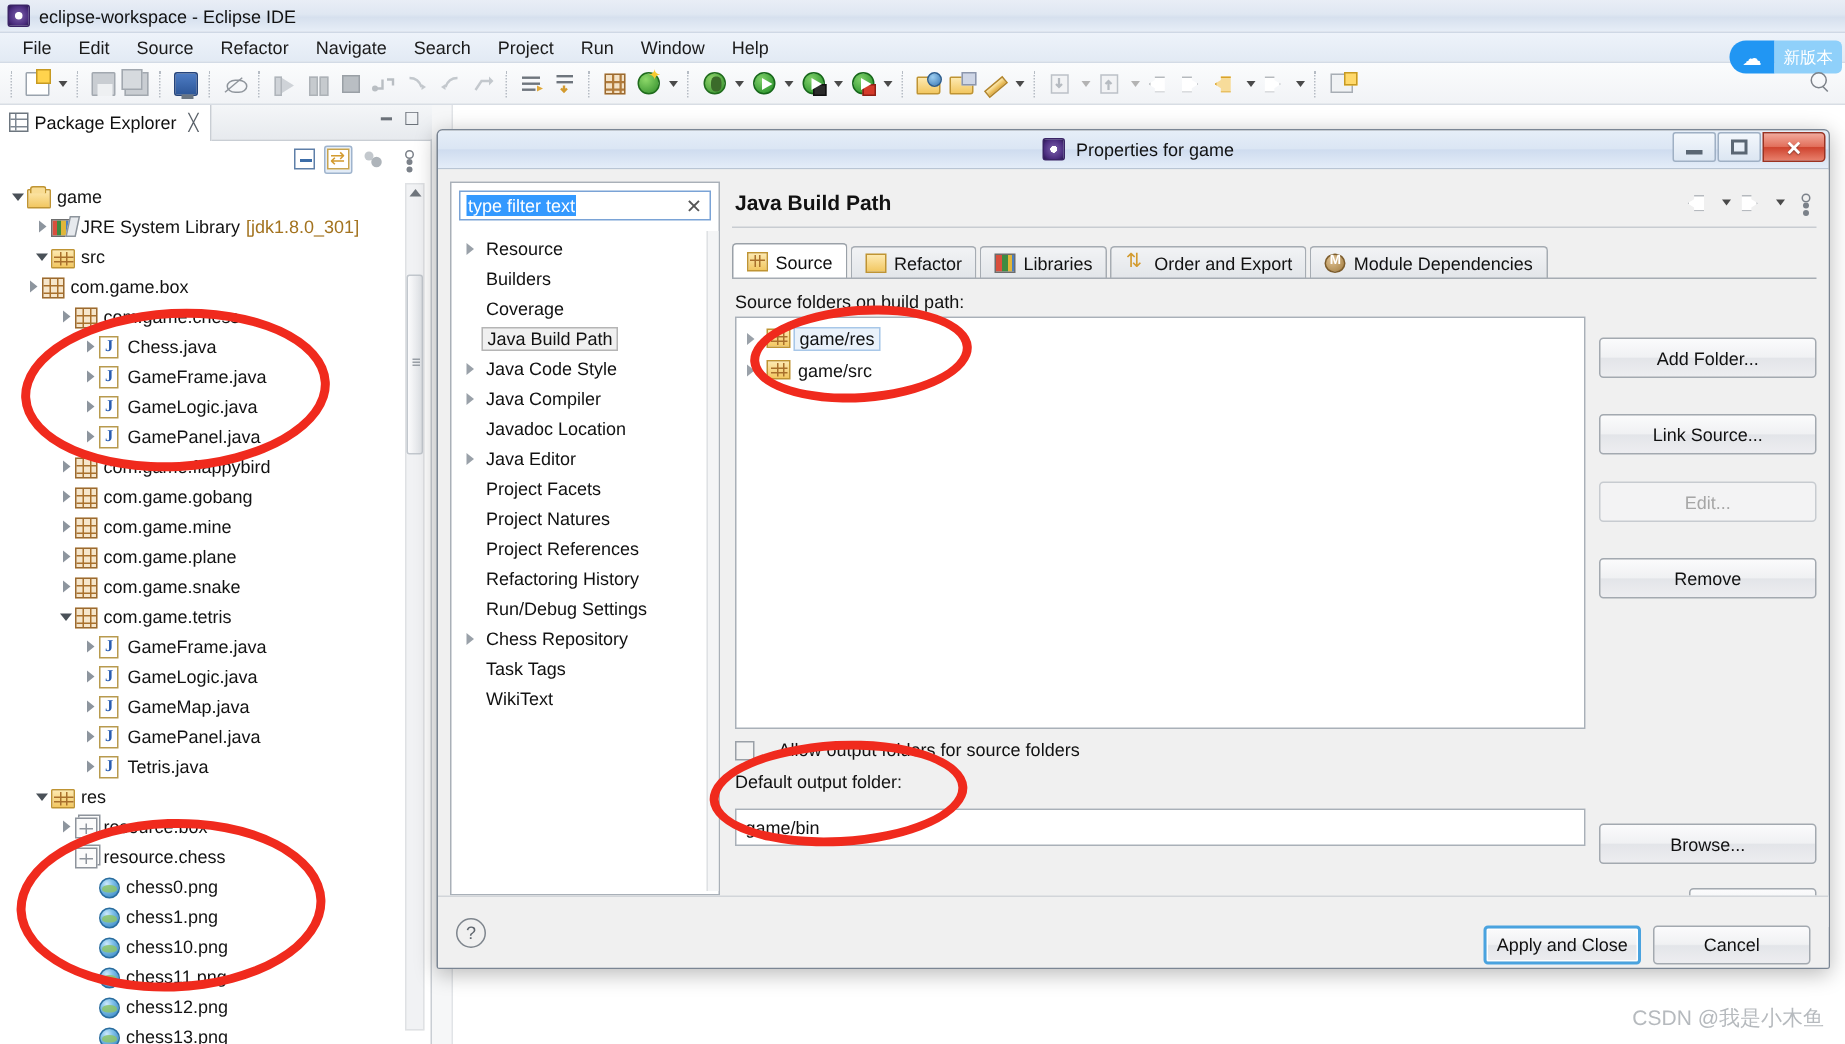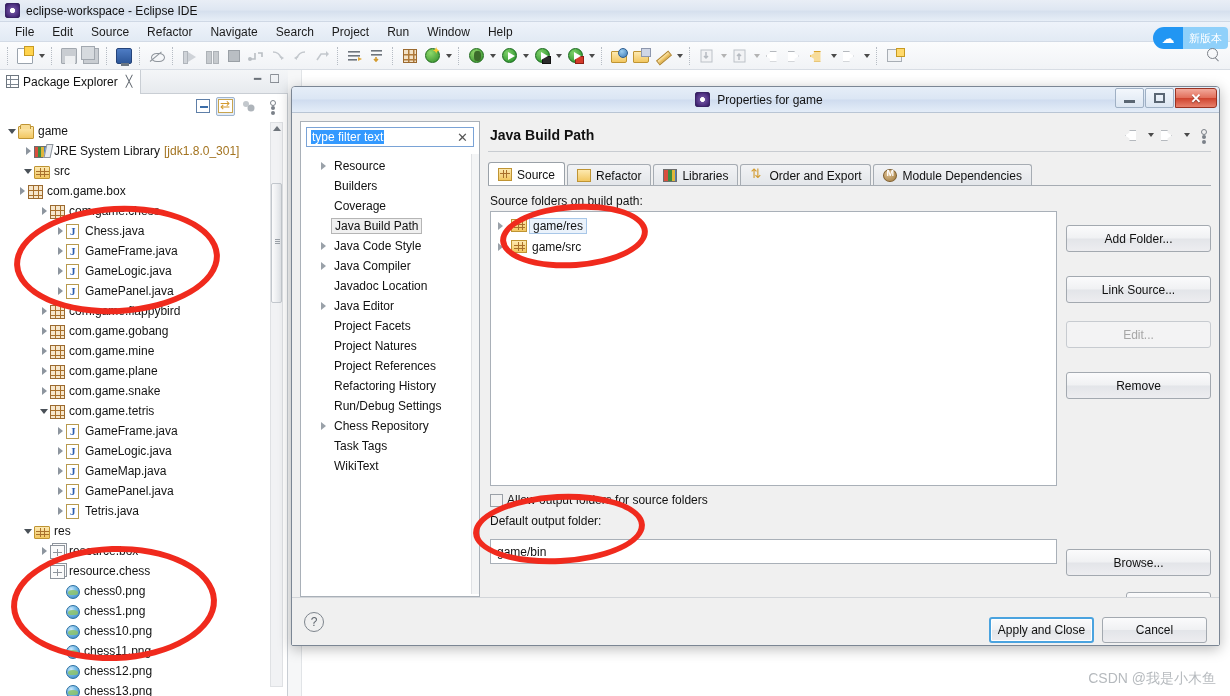--- a/index.html
+++ b/index.html
@@ -493,21 +493,21 @@
     font-size:12px; color:#ffffff; background:#3399ff; padding:0 1px;
   }
   .filter-clear{
     position:absolute; right:5px; top:2px; font-size:13px; color:#555; line-height:15px;
   }
   .filter-list{
     position:absolute; left:0; top:32px; width:178px; height:440px; overflow:hidden;
     padding-top:2px;
   }
   .frow{
-    display:flex; align-items:center; height:20px; padding-left:20px;
+    display:flex; align-items:center; height:20px; padding-left:10px;
     font-size:12px; color:#111; white-space:nowrap;
   }
   .frow .ftw{ width:13px; height:20px; display:flex;align-items:center;}
   .frow .ftw.closed::after{
     content:''; border-top:4px solid transparent;border-bottom:4px solid transparent;border-left:5px solid #9aa1a9;
   }
   .frow.selected .flabel{
     background:#f0f0f0; border:1px solid #b5b5b5; padding:0 3px; margin-left:-3px;
   }
   .filter-scroll{
@@ -619,21 +619,21 @@
     background:linear-gradient(to bottom,#fbfbfc 0%, #f0f1f3 48%, #e3e5e9 52%, #ededf0 100%);
     font-size:12px; color:#111; display:flex;align-items:center;justify-content:center;margin-top:16px;
   }
   .btn.disabled{ color:#a6a6a6; background:#f3f3f4; border-color:#c7cbd0;}
   .btn.default{
     border:2px solid #4aa3df; box-shadow:0 0 0 1px #ffffff inset;
   }
 
   
   .chk-row{
-    position:absolute; left:2px; top:372px; display:flex; align-items:center; gap:4px;
+    position:absolute; left:2px; top:372px; display:flex; align-items:center; gap:16px;
     font-size:12px; color:#111;
   }
   .chk{
     width:13px;height:13px; background:#f2f2f2; border:1px solid #9aa0a7; flex:none;
   }
   .out-label{
     position:absolute; left:2px; top:393px; font-size:12px; color:#111;
   }
   .out-input{
     position:absolute; left:2px; top:418px; width:567px; height:25px;

